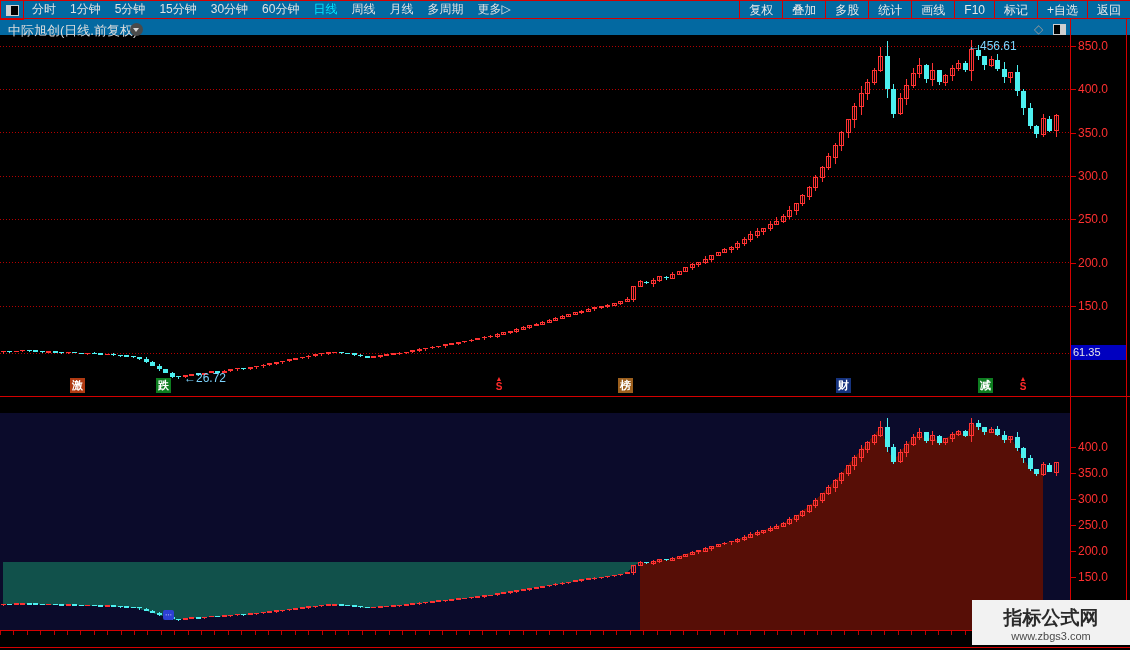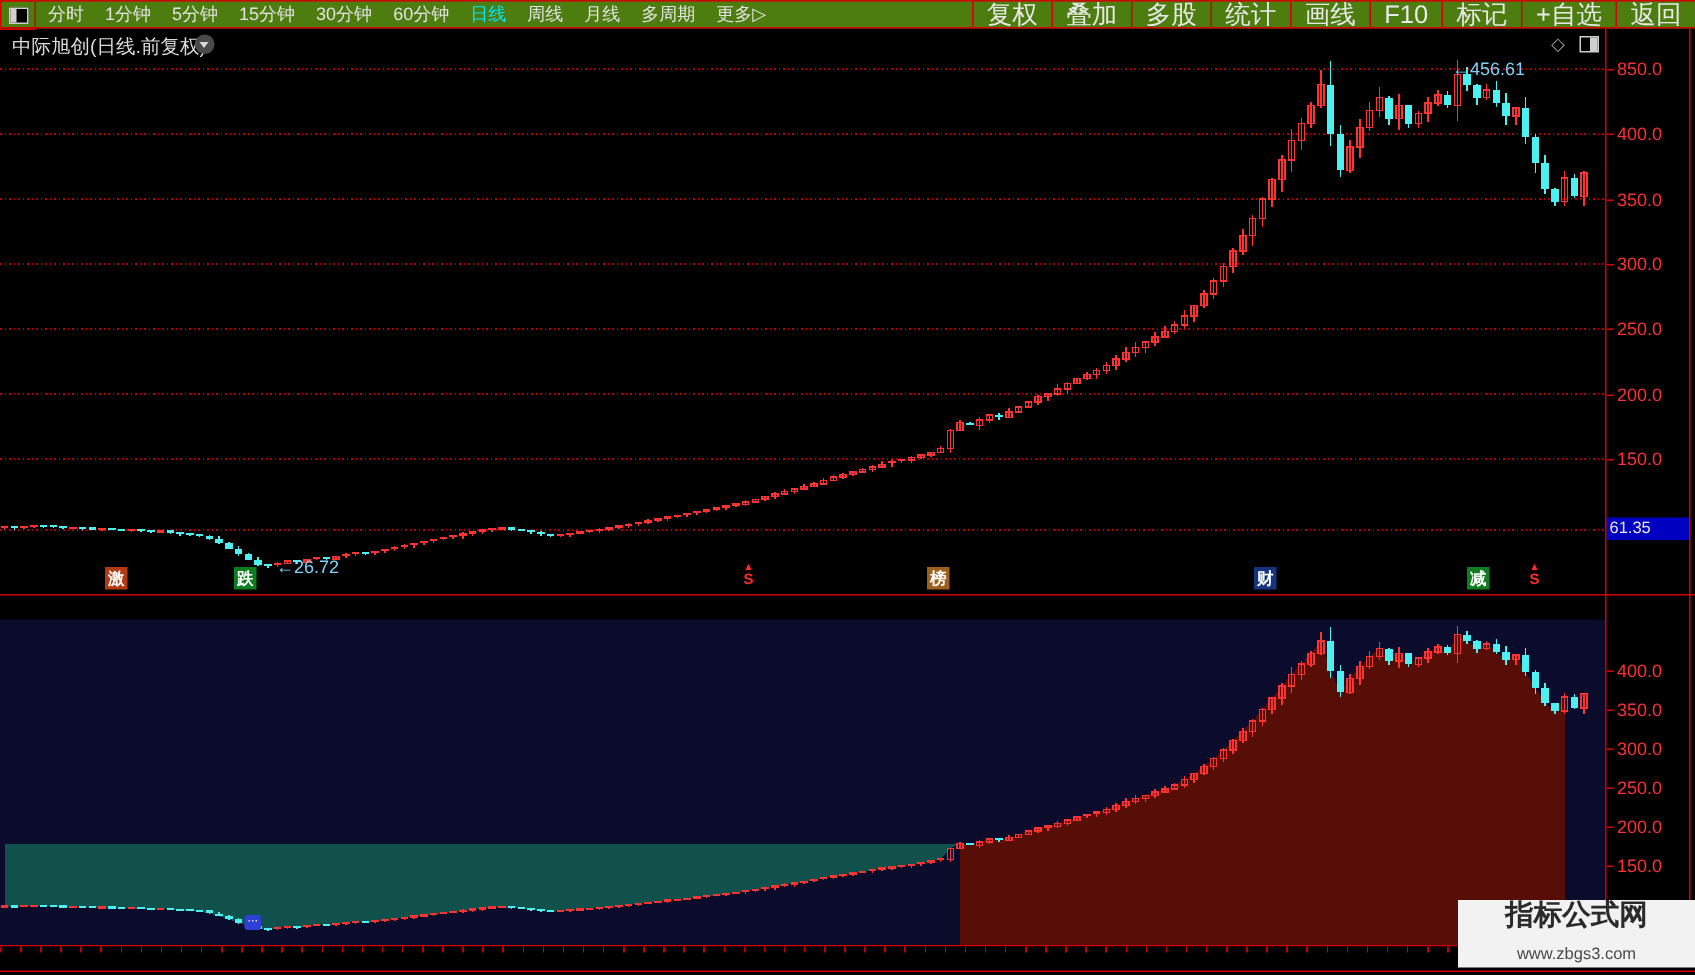--- a/index.html
+++ b/index.html
@@ -3,31 +3,31 @@
 <meta charset="utf-8">
 <style>
   html,body{margin:0;padding:0;background:#000;}
   body{width:1130px;height:650px;position:relative;overflow:hidden;
        font-family:"Liberation Sans","DejaVu Sans",sans-serif;
        -webkit-font-smoothing:none;}
   .hline{position:absolute;height:1px;background:#d40000;}
   .vline{position:absolute;width:1px;background:#d40000;}
 
   
-  #toolbar{position:absolute;left:0;top:0;width:1130px;height:19px;background:#4d7c0f;}
+  #toolbar{position:absolute;left:0;top:0;width:1130px;height:35px;background:#0369a1;}
   #tb-iconbox{position:absolute;left:0;top:0;width:22px;height:18px;border:1px solid #d40000;
               display:flex;align-items:center;justify-content:center;cursor:pointer;}
   .layout-glyph{width:11px;height:9px;border:1px solid #cfcfcf;position:relative;background:#000;}
   .layout-glyph::before{content:"";position:absolute;left:0;top:0;width:4px;height:100%;background:#cfcfcf;}
   .layout-glyph.rhalf::before{left:auto;right:0;width:5px;}
   #tb-left{position:absolute;left:25px;top:0;height:19px;display:flex;align-items:center;}
   #tb-left .tbtn{color:#e2e2e2;font-size:12px;padding:0 7px;line-height:19px;cursor:pointer;white-space:nowrap;}
   #tb-left .tbtn.active{color:#00e6ff;}
   #tb-right{position:absolute;right:0;top:0;height:19px;display:flex;align-items:center;}
-  #tb-right .tbtn{color:#e8e8e8;font-size:17px;padding:0 9px;line-height:18px;cursor:pointer;
+  #tb-right .tbtn{color:#e8e8e8;font-size:12px;padding:0 9px;line-height:18px;cursor:pointer;
                   border-left:1px solid #d40000;white-space:nowrap;height:18px;}
 
   
   #title-row{position:absolute;left:0;top:19px;width:1130px;height:19px;}
   #chart-title{position:absolute;left:8px;top:3px;font-size:13px;color:#dcdcdc;}
   .circ{width:13px;height:13px;border-radius:50%;background:#4a4a4a;position:relative;cursor:pointer;}
   .circ::after{content:"";position:absolute;left:3px;top:5px;border-left:3px solid transparent;
                border-right:3px solid transparent;border-top:4px solid #d8d8d8;}
   #title-chevron{position:absolute;left:130px;top:4px;}
   #win-diamond{position:absolute;left:1034px;top:4px;color:#9a9a9a;font-size:12px;line-height:12px;cursor:pointer;}
@@ -57,21 +57,21 @@
   #sub-marker{position:absolute;width:11px;height:10px;background:#2d3fd4;border-radius:2px;
               color:#fff;font-size:7px;line-height:9px;text-align:center;overflow:hidden;}
 
   
   #time-axis{position:absolute;left:0;top:631px;width:1130px;height:16px;background:#000;}
   #ta-ticks{position:absolute;left:0;top:631px;width:1070px;height:4px;
             background:repeating-linear-gradient(to right,#c00000 0 1px,transparent 1px 13.4px);}
 
   
   #watermark{position:absolute;left:972px;top:600px;width:158px;height:45px;background:#f2f2f2;
-             display:flex;flex-direction:column;align-items:center;justify-content:space-between;z-index:50;}
+             display:flex;flex-direction:column;align-items:center;justify-content:flex-end;z-index:50;}
   #watermark .w1{font-size:19px;font-weight:bold;color:#2b2b2b;line-height:21px;}
   #watermark .w2{font-size:11px;color:#4a4a4a;line-height:17px;}
 </style>
 </head>
 <body>
 
 <div id="toolbar">
   <div id="tb-iconbox">
     <div class="layout-glyph"></div>
   </div>

